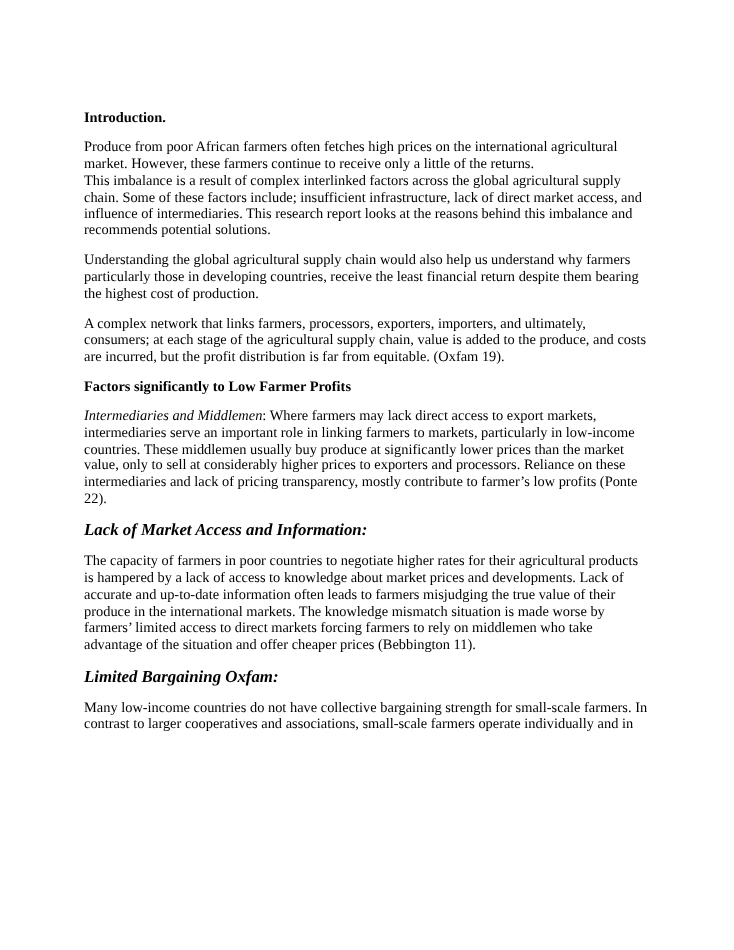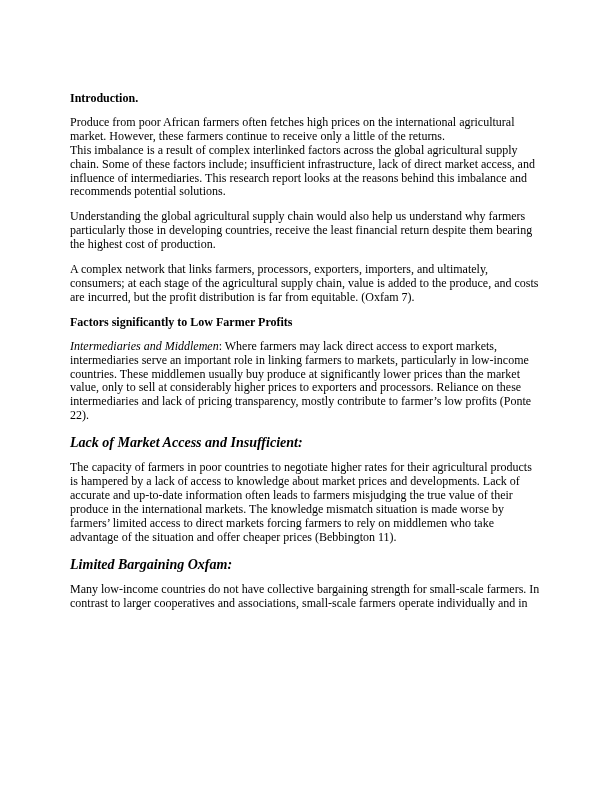--- a/index.html
+++ b/index.html
@@ -43,27 +43,27 @@
 <div class="page">
 
   <h2 class="h-bold">Introduction.</h2>
 
   <p class="para">Produce from poor African farmers often fetches high prices on the international agricultural market. However, these farmers continue to receive only a little of the returns.
 This imbalance is a result of complex interlinked factors across the global agricultural supply chain. Some of these factors include; insufficient infrastructure, lack of direct market access, and influence of intermediaries. This research report looks at the reasons behind this imbalance and recommends potential solutions.</p>
 
 
   <p class="para">Understanding the global agricultural supply chain would also help us understand why farmers particularly those in developing countries, receive the least financial return despite them bearing the highest cost of production.</p>
 
-  <p class="para">A complex network that links farmers, processors, exporters, importers, and ultimately, consumers; at each stage of the agricultural supply chain, value is added to the produce, and costs are incurred, but the profit distribution is far from equitable. (Oxfam 7).</p>
+  <p class="para">A complex network that links farmers, processors, exporters, importers, and ultimately, consumers; at each stage of the agricultural supply chain, value is added to the produce, and costs are incurred, but the profit distribution is far from equitable. (Oxfam 19).</p>
 
   <h2 class="h-bold">Factors significantly to Low Farmer Profits</h2>
 
   <p class="para"><span class="run-italic">Intermediaries and Middlemen</span><span>: Where farmers may lack direct access to export markets, intermediaries serve an important role in linking farmers to markets, particularly in low-income countries. These middlemen usually buy produce at significantly lower prices than the market value, only to sell at considerably higher prices to exporters and processors. Reliance on these intermediaries and lack of pricing transparency, mostly contribute to farmer’s low profits (Ponte 22).</span></p>
 
-  <h3 class="h-italic">Lack of Market Access and Insufficient:</h3>
+  <h3 class="h-italic">Lack of Market Access and Information:</h3>
 
   <p class="para">The capacity of farmers in poor countries to negotiate higher rates for their agricultural products is hampered by a lack of access to knowledge about market prices and developments. Lack of accurate and up-to-date information often leads to farmers misjudging the true value of their produce in the international markets.  The knowledge mismatch situation is made worse by farmers’ limited access to direct markets forcing farmers to rely on middlemen who take advantage of the situation and offer cheaper prices (Bebbington 11).</p>
 
   <h3 class="h-italic">Limited Bargaining Oxfam:</h3>
 
   <p class="para">Many low-income countries do not have collective bargaining strength for small-scale farmers. In contrast to larger cooperatives and associations, small-scale farmers operate individually and in isolation.
 This practice of working in isolation typically undermines their ability to negotiate higher rates with buyers. Furthermore, due to the perishability of some agricultural products, farmers are driven to sell them rapidly to avoid rotting, resulting in reduced pricing (Raynolds 105).</p>
 
   <h3 class="h-italic">Insufficient Infrastructure and Technology:</h3>
 

